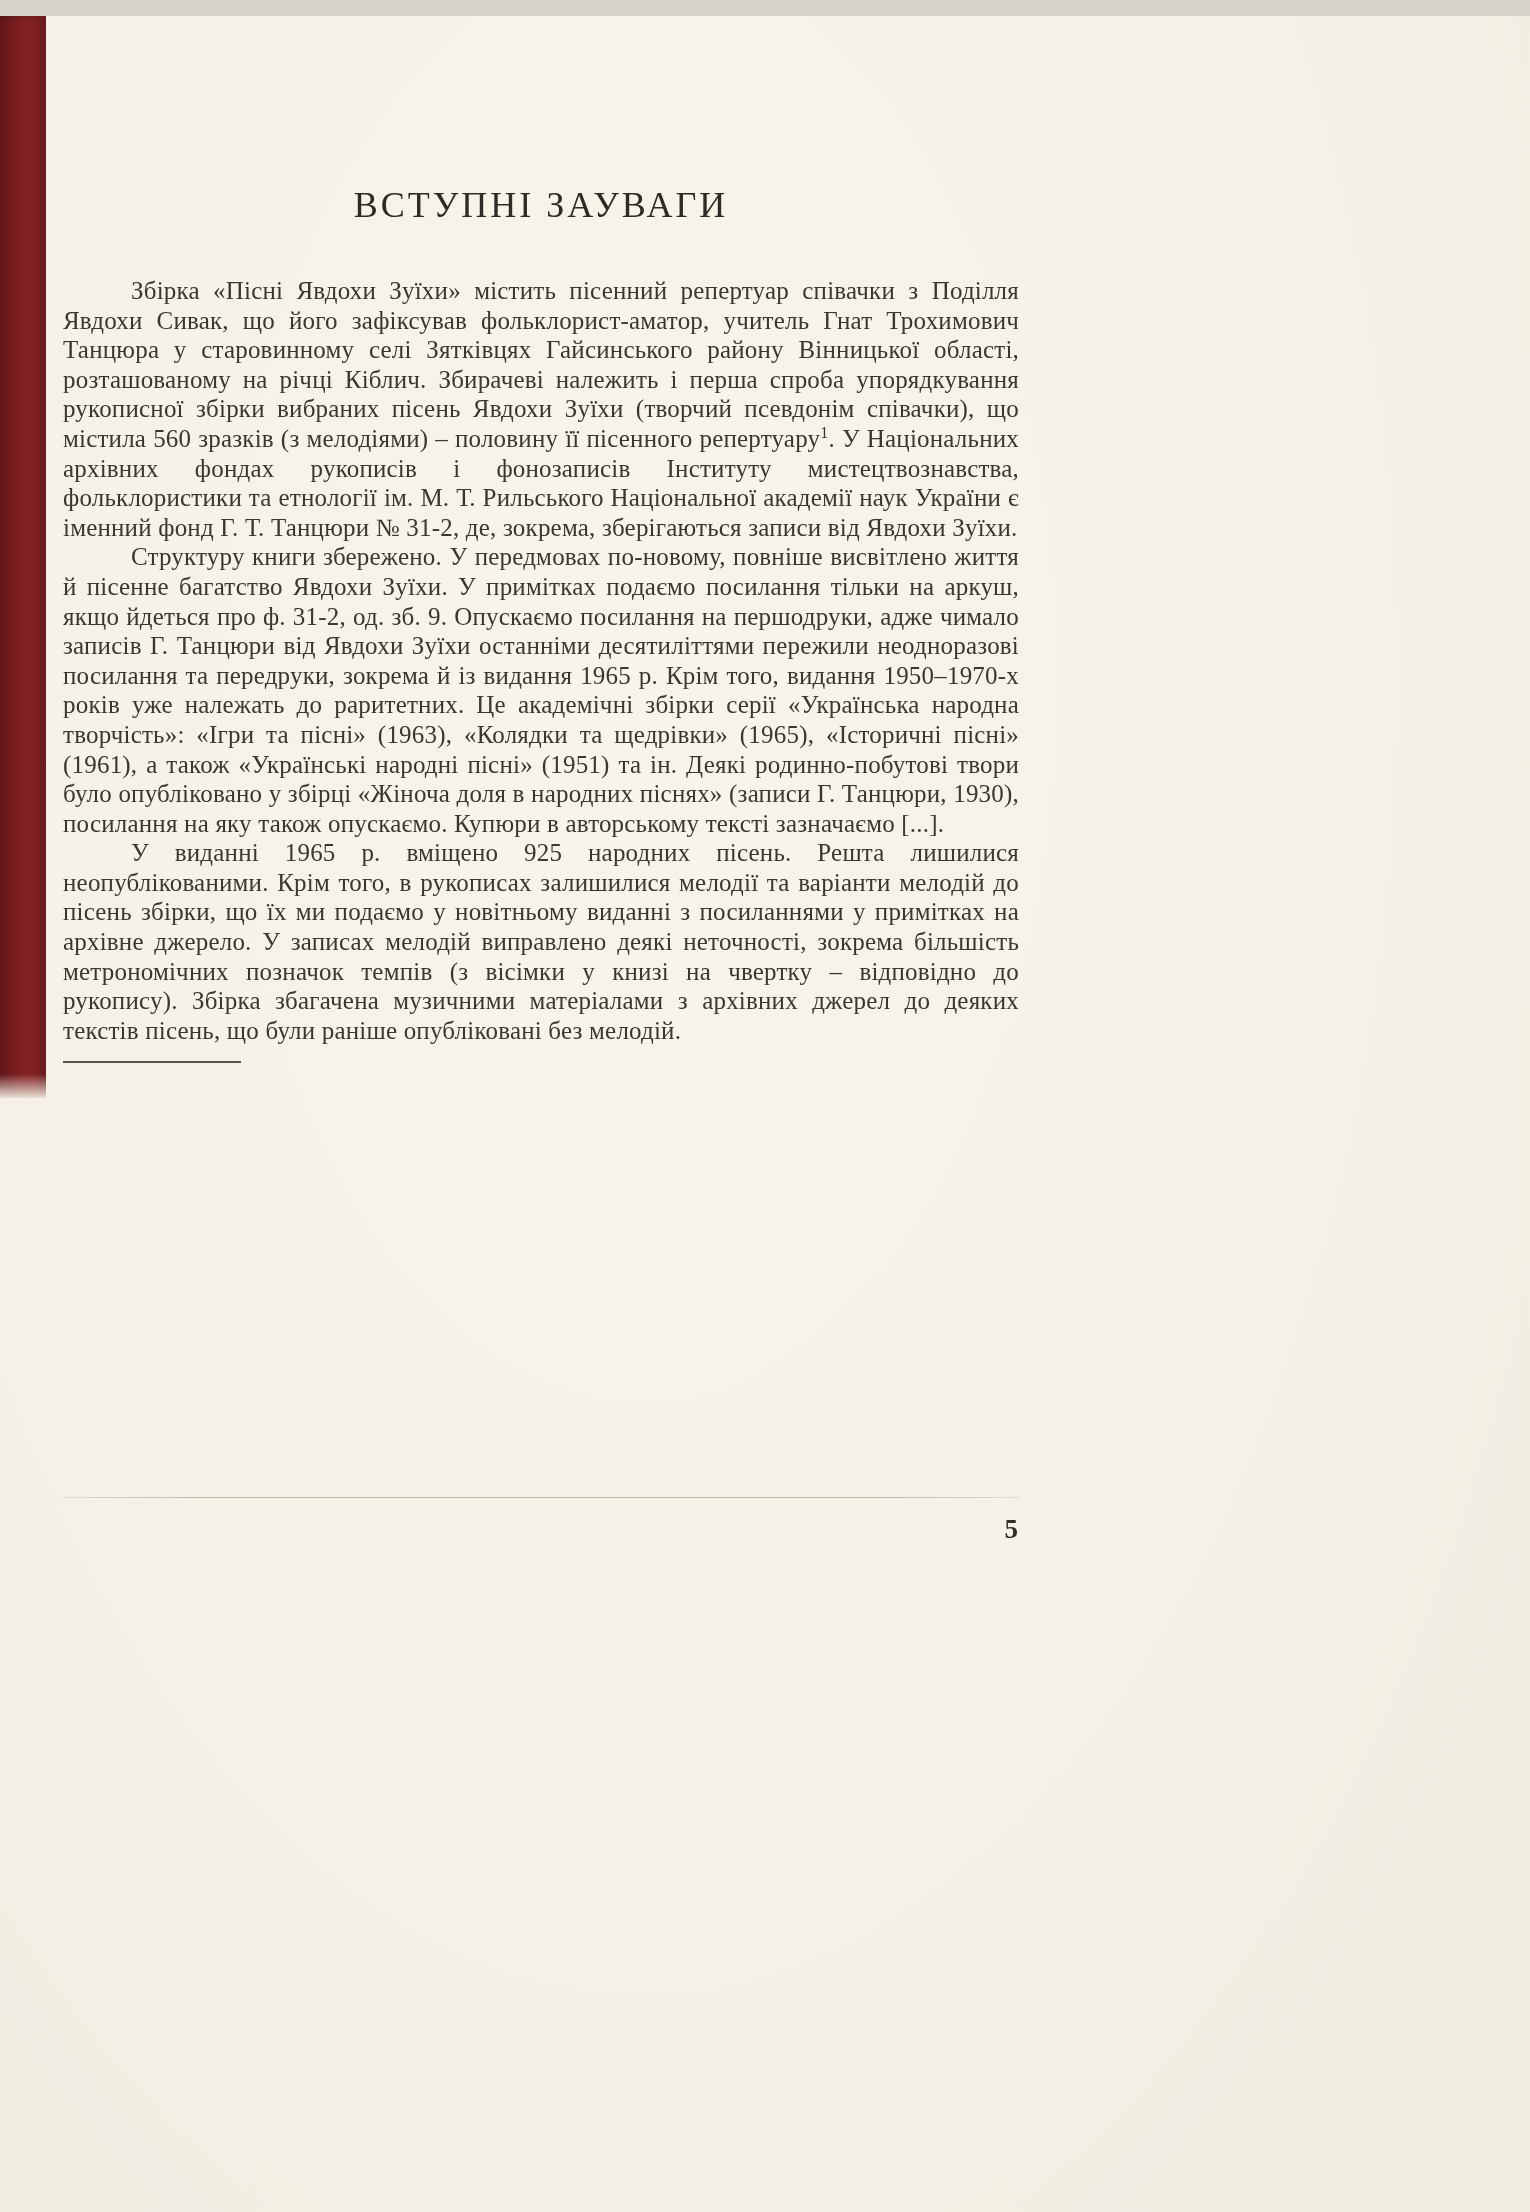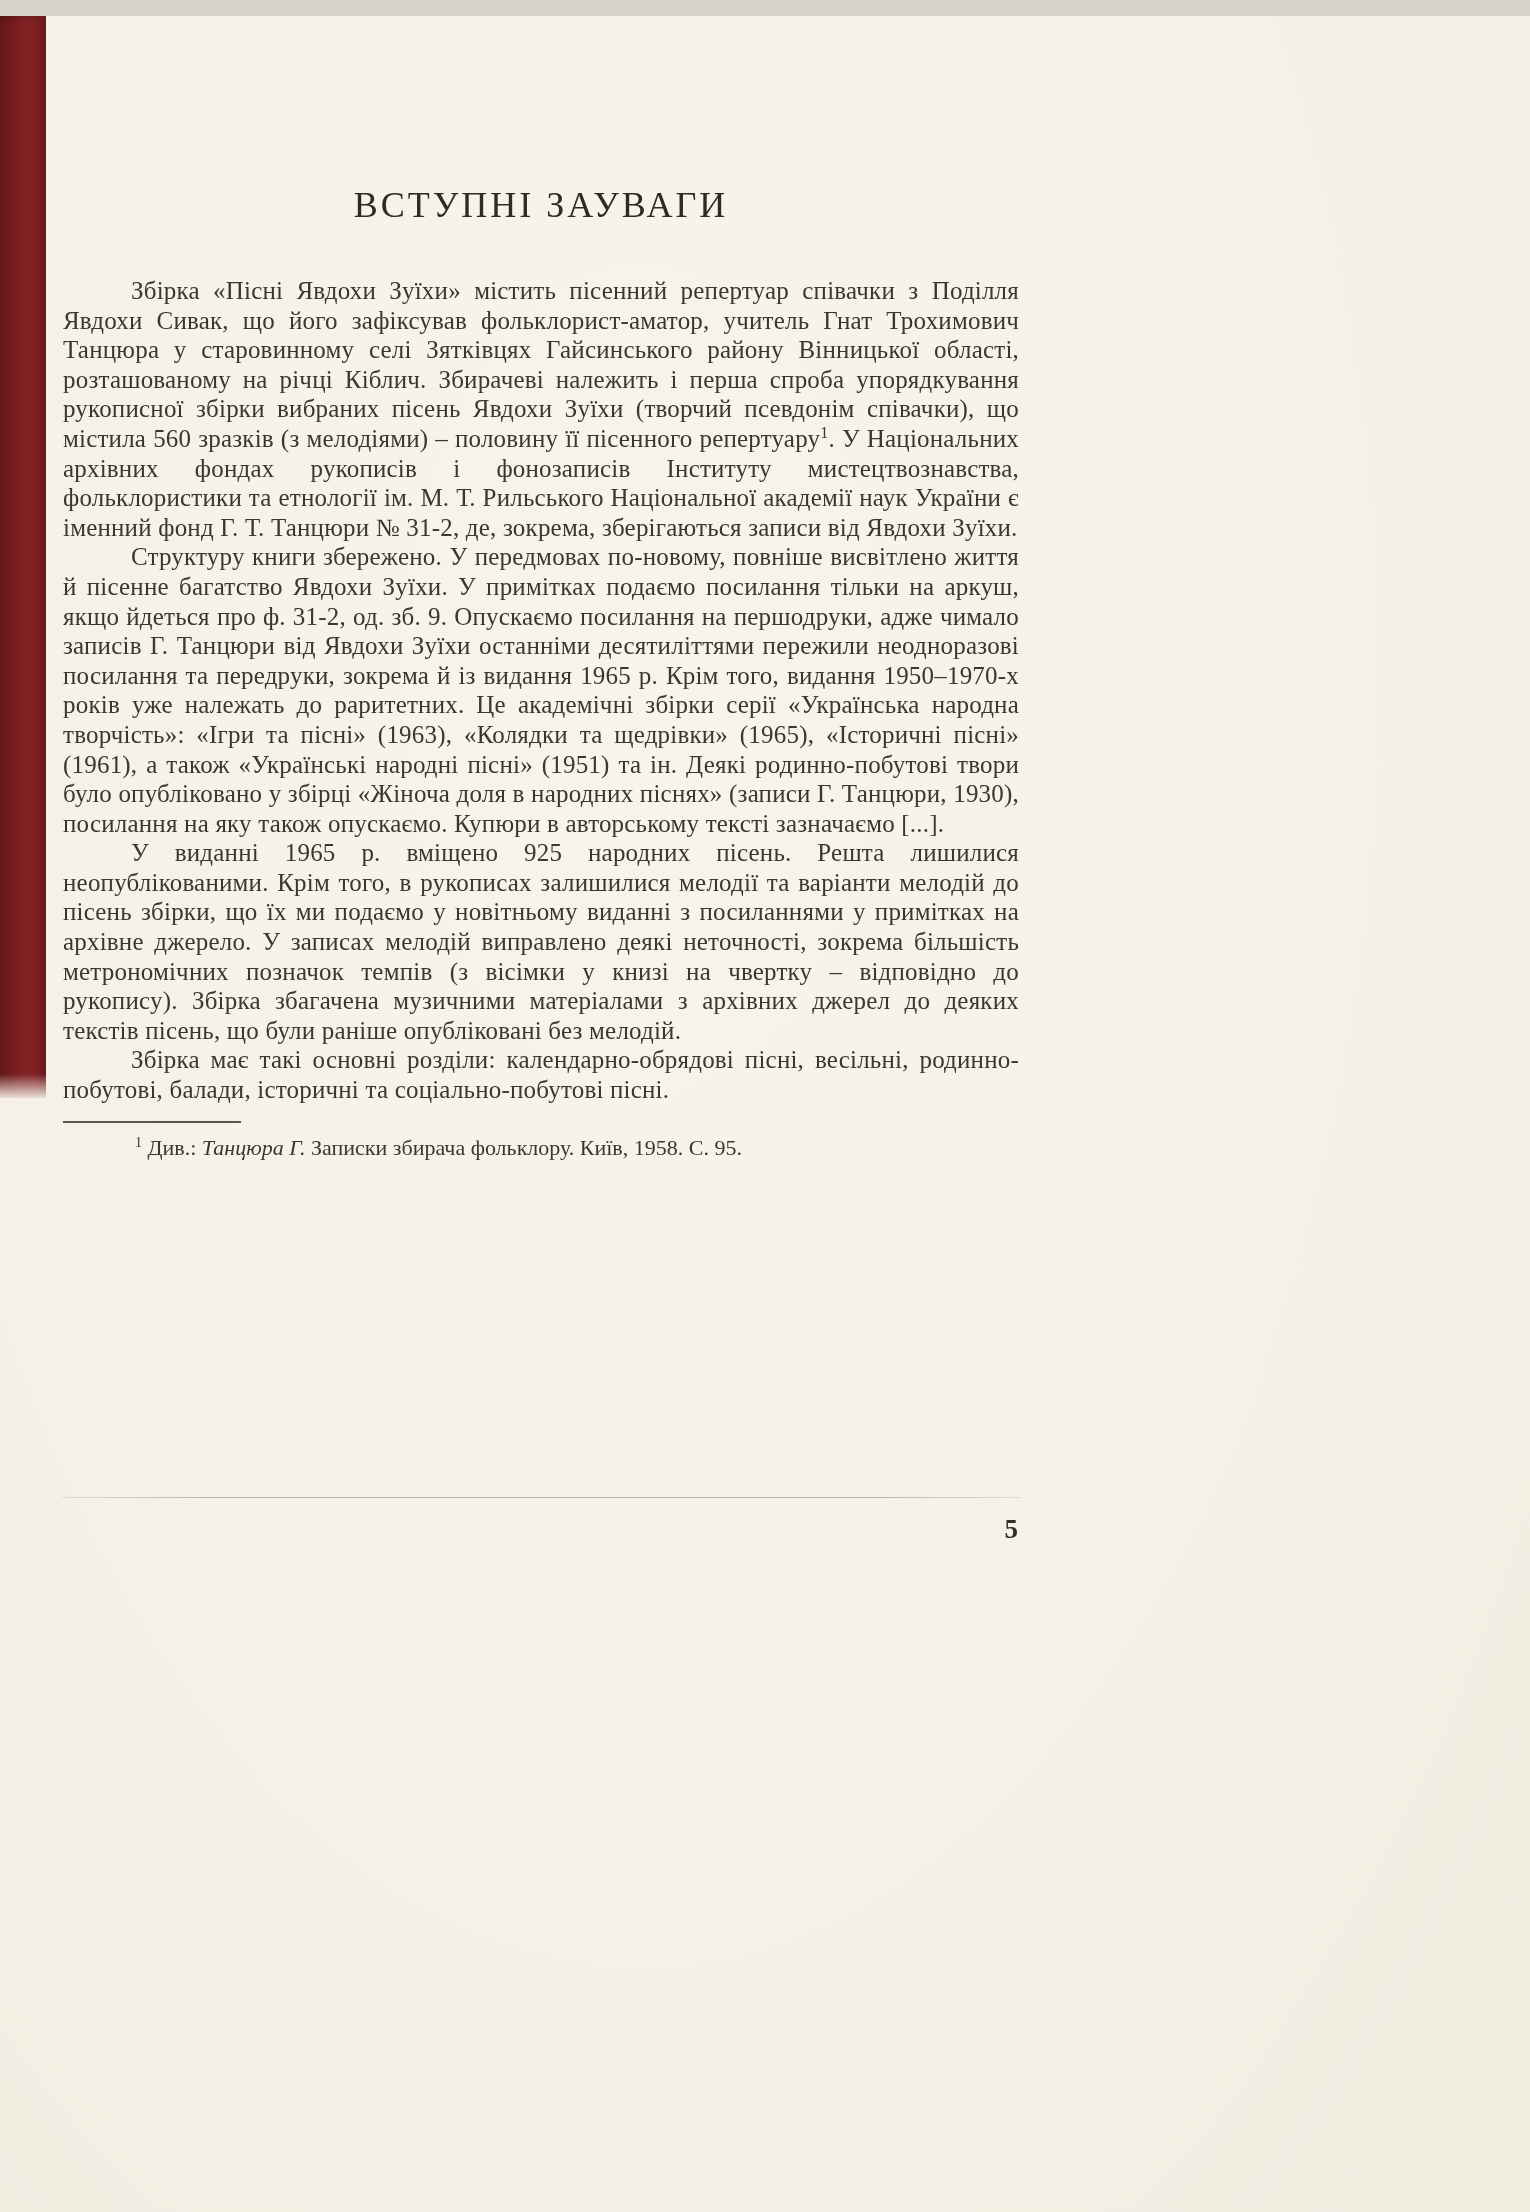--- a/index.html
+++ b/index.html
@@ -123,25 +123,23 @@
 
     <h1 class="title">ВСТУПНІ ЗАУВАГИ</h1>
 
     <p class="para"><span>Збірка «Пісні Явдохи Зуїхи» містить пісенний репертуар співачки з Поділля Явдохи Сивак, що його зафіксував фольклорист-аматор, учитель Гнат Трохимович Танцюра у старовинному селі Зятківцях Гайсинського району Вінницької області, розташованому на річці Кіблич. Збирачеві належить і перша спроба упорядкування рукописної збірки вибраних пісень Явдохи Зуїхи (творчий псевдонім співачки), що містила 560 зразків (з мелодіями) – половину її пісенного репертуару</span><sup class="fnref">1</sup><span>. У Національних архівних фондах рукописів і фонозаписів Інституту мистецтвознавства, фольклористики та етнології ім. М. Т. Рильського Національної академії наук України є іменний фонд Г. Т. Танцюри № 31-2, де, зокрема, зберігаються записи від Явдохи Зуїхи.</span></p>
 
 
     <p class="para">Структуру книги збережено. У передмовах по-новому, повніше висвітлено життя й пісенне багатство Явдохи Зуїхи. У примітках подаємо посилання тільки на аркуш, якщо йдеться про ф. 31-2, од. зб. 9. Опускаємо посилання на першодруки, адже чимало записів Г. Танцюри від Явдохи Зуїхи останніми десятиліттями пережили неодноразові посилання та передруки, зокрема й із видання 1965 р. Крім того, видання 1950–1970-х років уже належать до раритетних. Це академічні збірки серії «Українська народна творчість»: «Ігри та пісні» (1963), «Колядки та щедрівки» (1965), «Історичні пісні» (1961), а також «Українські народні пісні» (1951) та ін. Деякі родинно-побутові твори було опубліковано у збірці «Жіноча доля в народних піснях» (записи Г. Танцюри, 1930), посилання на яку також опускаємо. Купюри в авторському тексті зазначаємо [...].</p>
 
     <p class="para">У виданні 1965 р. вміщено 925 народних пісень. Решта лишилися неопублікованими. Крім того, в рукописах залишилися мелодії та варіанти мелодій до пісень збірки, що їх ми подаємо у новітньому виданні з посиланнями у примітках на архівне джерело. У записах мелодій виправлено деякі неточності, зокрема більшість метрономічних позначок темпів (з вісімки у книзі на чвертку – відповідно до рукопису). Збірка збагачена музичними матеріалами з архівних джерел до деяких текстів пісень, що були раніше опубліковані без мелодій.</p>
 
-    <p class="para">Збірка має такі основні розділи: календарно-обрядові пісні, весільні, родинно-побутові, балади, історичні та соціально-побутові пісні.</p>
 
     <div class="footnote-block">
       <div class="footnote-rule"></div>
-      <p class="footnote"><sup>1</sup><span> Див.: </span><i>Танцюра Г.</i><span> Записки збирача фольклору. Київ, 1958. С. 95.</span></p>
     </div>
 
   </main>
 
   <div class="bottom-rule"></div>
 
   <div class="page-number">5</div>
 
   <div class="scan-artifact"></div>
 

